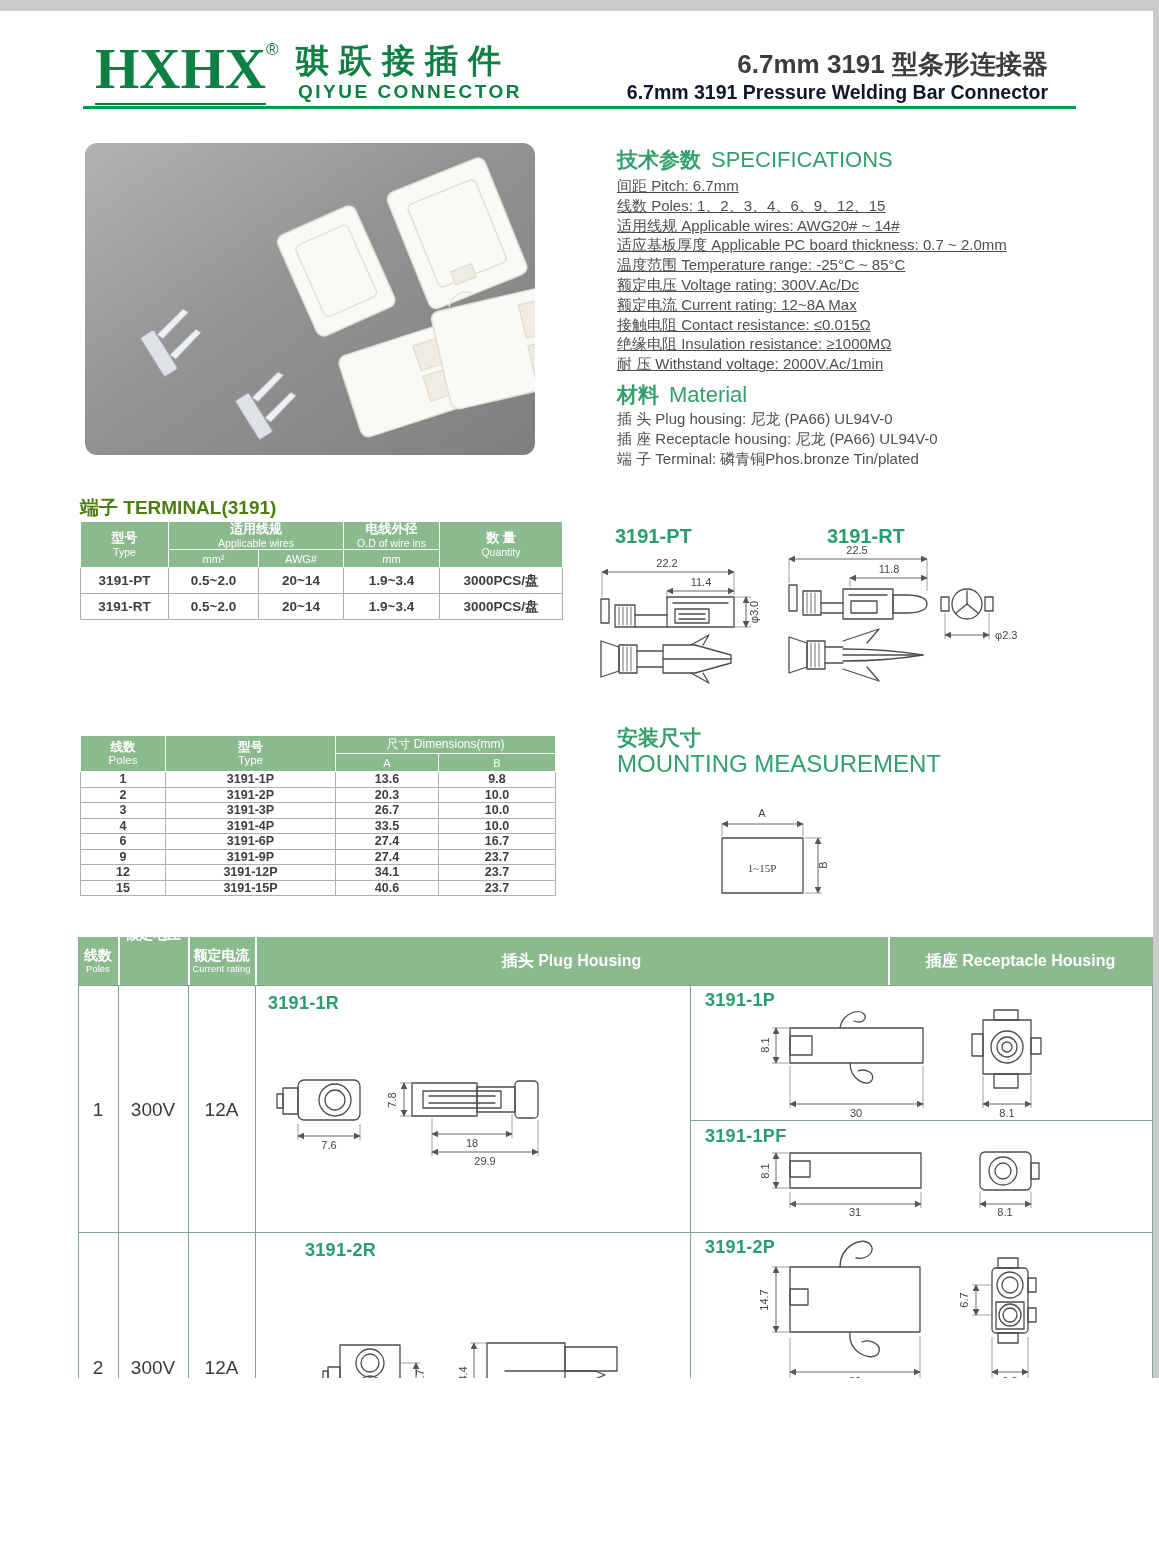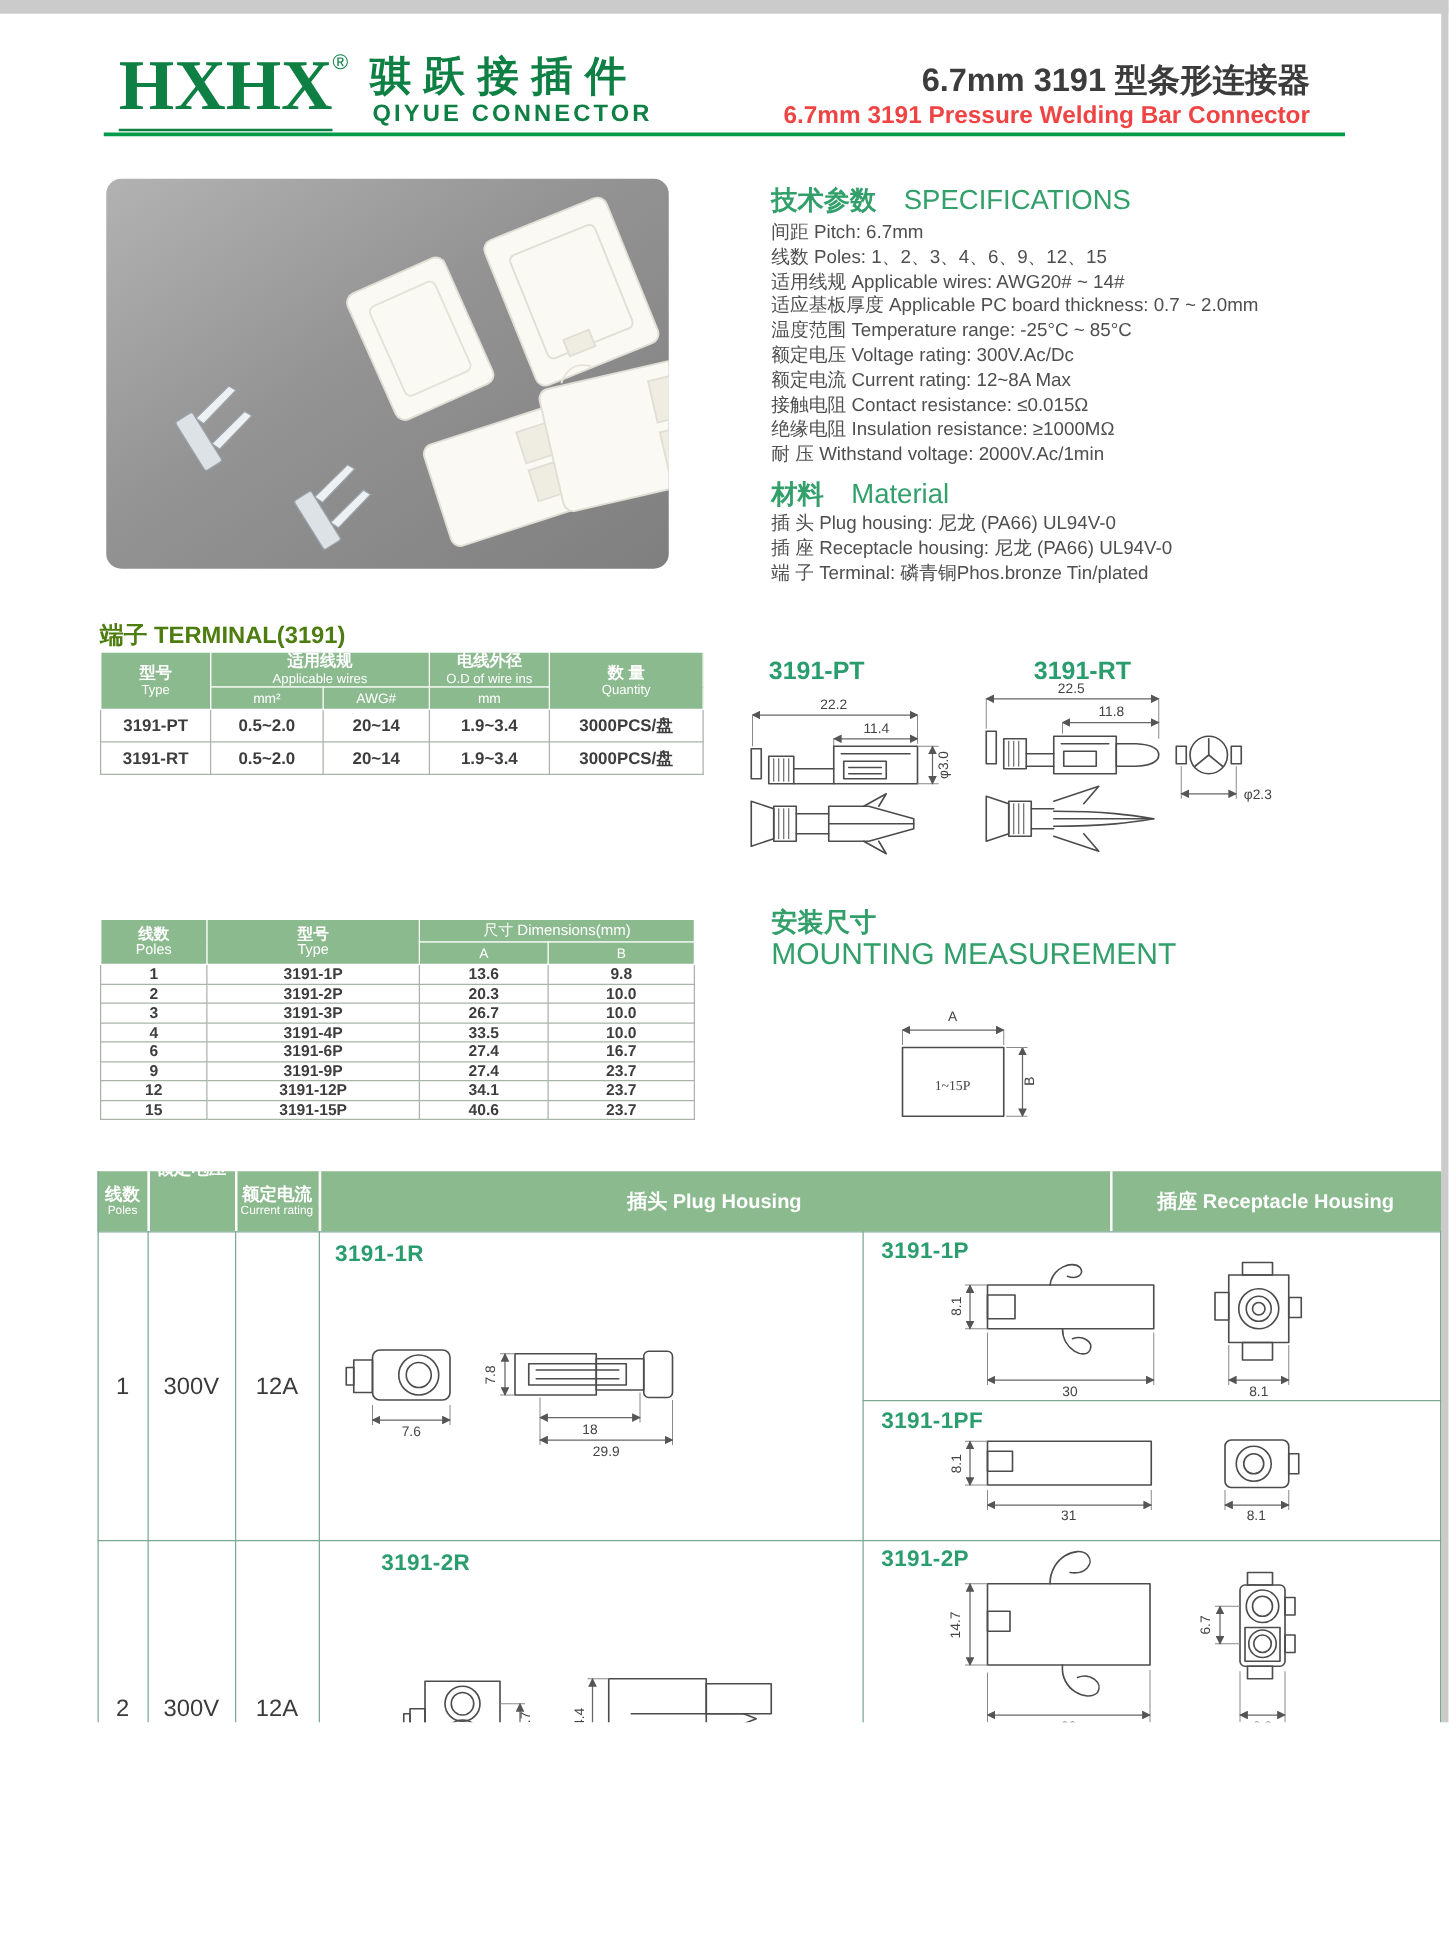--- a/index.html
+++ b/index.html
@@ -6,27 +6,27 @@
   .page{position:relative;width:1159px;height:1378px;background:#fff;overflow:hidden;
         font-family:"Liberation Sans","DejaVu Sans",sans-serif;color:#4a4a4a;}
   .abs{position:absolute;}
   
   .logo{font-family:"Liberation Serif","DejaVu Serif",serif;font-size:57px;font-weight:600;
         color:#0e8044;line-height:1;border-bottom:2px solid #0e8044;padding-bottom:3px;}
   .reg{font-size:17px;color:#0e8044;vertical-align:top;font-family:"Liberation Sans",sans-serif;}
   .brand-cn{font-size:33px;font-weight:bold;color:#0e8044;letter-spacing:10px;line-height:1;}
   .brand-en{font-size:19px;font-weight:600;color:#0e8044;letter-spacing:2.5px;line-height:1;}
   .title-cn{font-size:26px;font-weight:bold;color:#3c3c3c;text-align:right;line-height:1.1;}
-  .title-en{font-size:19.5px;font-weight:bold;color:#ef4444;text-align:right;line-height:1.1;}
+  .title-en{font-size:19.5px;font-weight:bold;color:#0f172a;text-align:right;line-height:1.1;}
   .rule{background:#009a48;height:3px;}
   .strip{background:#cbcbcb;}
   
   .photo{border-radius:12px;background:linear-gradient(145deg,#b2b2b2 0%,#939393 45%,#7f7f7f 100%);}
   
-  .sec-h{display:flex;align-items:baseline;gap:22px;}
+  .sec-h{display:flex;align-items:baseline;gap:10px;}
   .sec-h .cn{font-size:21px;font-weight:bold;color:#33a06b;}
   .sec-h .en{font-size:22px;color:#33a06b;}
   .spec-line{font-size:15px;color:#4f4f4f;line-height:19.8px;white-space:nowrap;}
   .sec-title{font-size:19px;font-weight:bold;color:#4d7c0f;}
   .mount-en{font-size:24px;color:#33a06b;font-weight:normal;}
   
   table{border-collapse:collapse;table-layout:fixed;position:absolute;}
   th{background:#8cba8f;color:#fff;border:1px solid #fff;font-weight:normal;padding:0;}
   .hcn{font-size:13px;font-weight:bold;line-height:1.15;}
   .hen{font-size:10.5px;line-height:1.15;}
@@ -120,21 +120,21 @@
           <path d="M20,-2 q10,-16 26,-8" fill="none" stroke="#e6e4da"></path>
         </g>
       </g>
     </svg>
   </div>
 
   <div class="abs sec-h" style="left:617px;top:146px;">
     <span class="cn">技术参数</span>
     <span class="en">SPECIFICATIONS</span>
   </div>
-  <div class="abs" style="left:617px;top:176px;">
+  <div class="abs" style="left:617px;top:176px;text-decoration:underline;">
     <div class="spec-line">间距 Pitch: 6.7mm</div>
     <div class="spec-line">线数 Poles: 1、2、3、4、6、9、12、15</div>
     <div class="spec-line">适用线规 Applicable wires: AWG20# ~ 14#</div>
     <div class="spec-line">适应基板厚度 Applicable PC board thickness: 0.7 ~ 2.0mm</div>
     <div class="spec-line">温度范围 Temperature range: -25°C ~ 85°C</div>
     <div class="spec-line">额定电压 Voltage rating: 300V.Ac/Dc</div>
     <div class="spec-line">额定电流 Current rating: 12~8A Max</div>
     <div class="spec-line">接触电阻 Contact resistance: ≤0.015Ω</div>
     <div class="spec-line">绝缘电阻 Insulation resistance: ≥1000MΩ</div>
     <div class="spec-line">耐 压 Withstand voltage: 2000V.Ac/1min</div>

